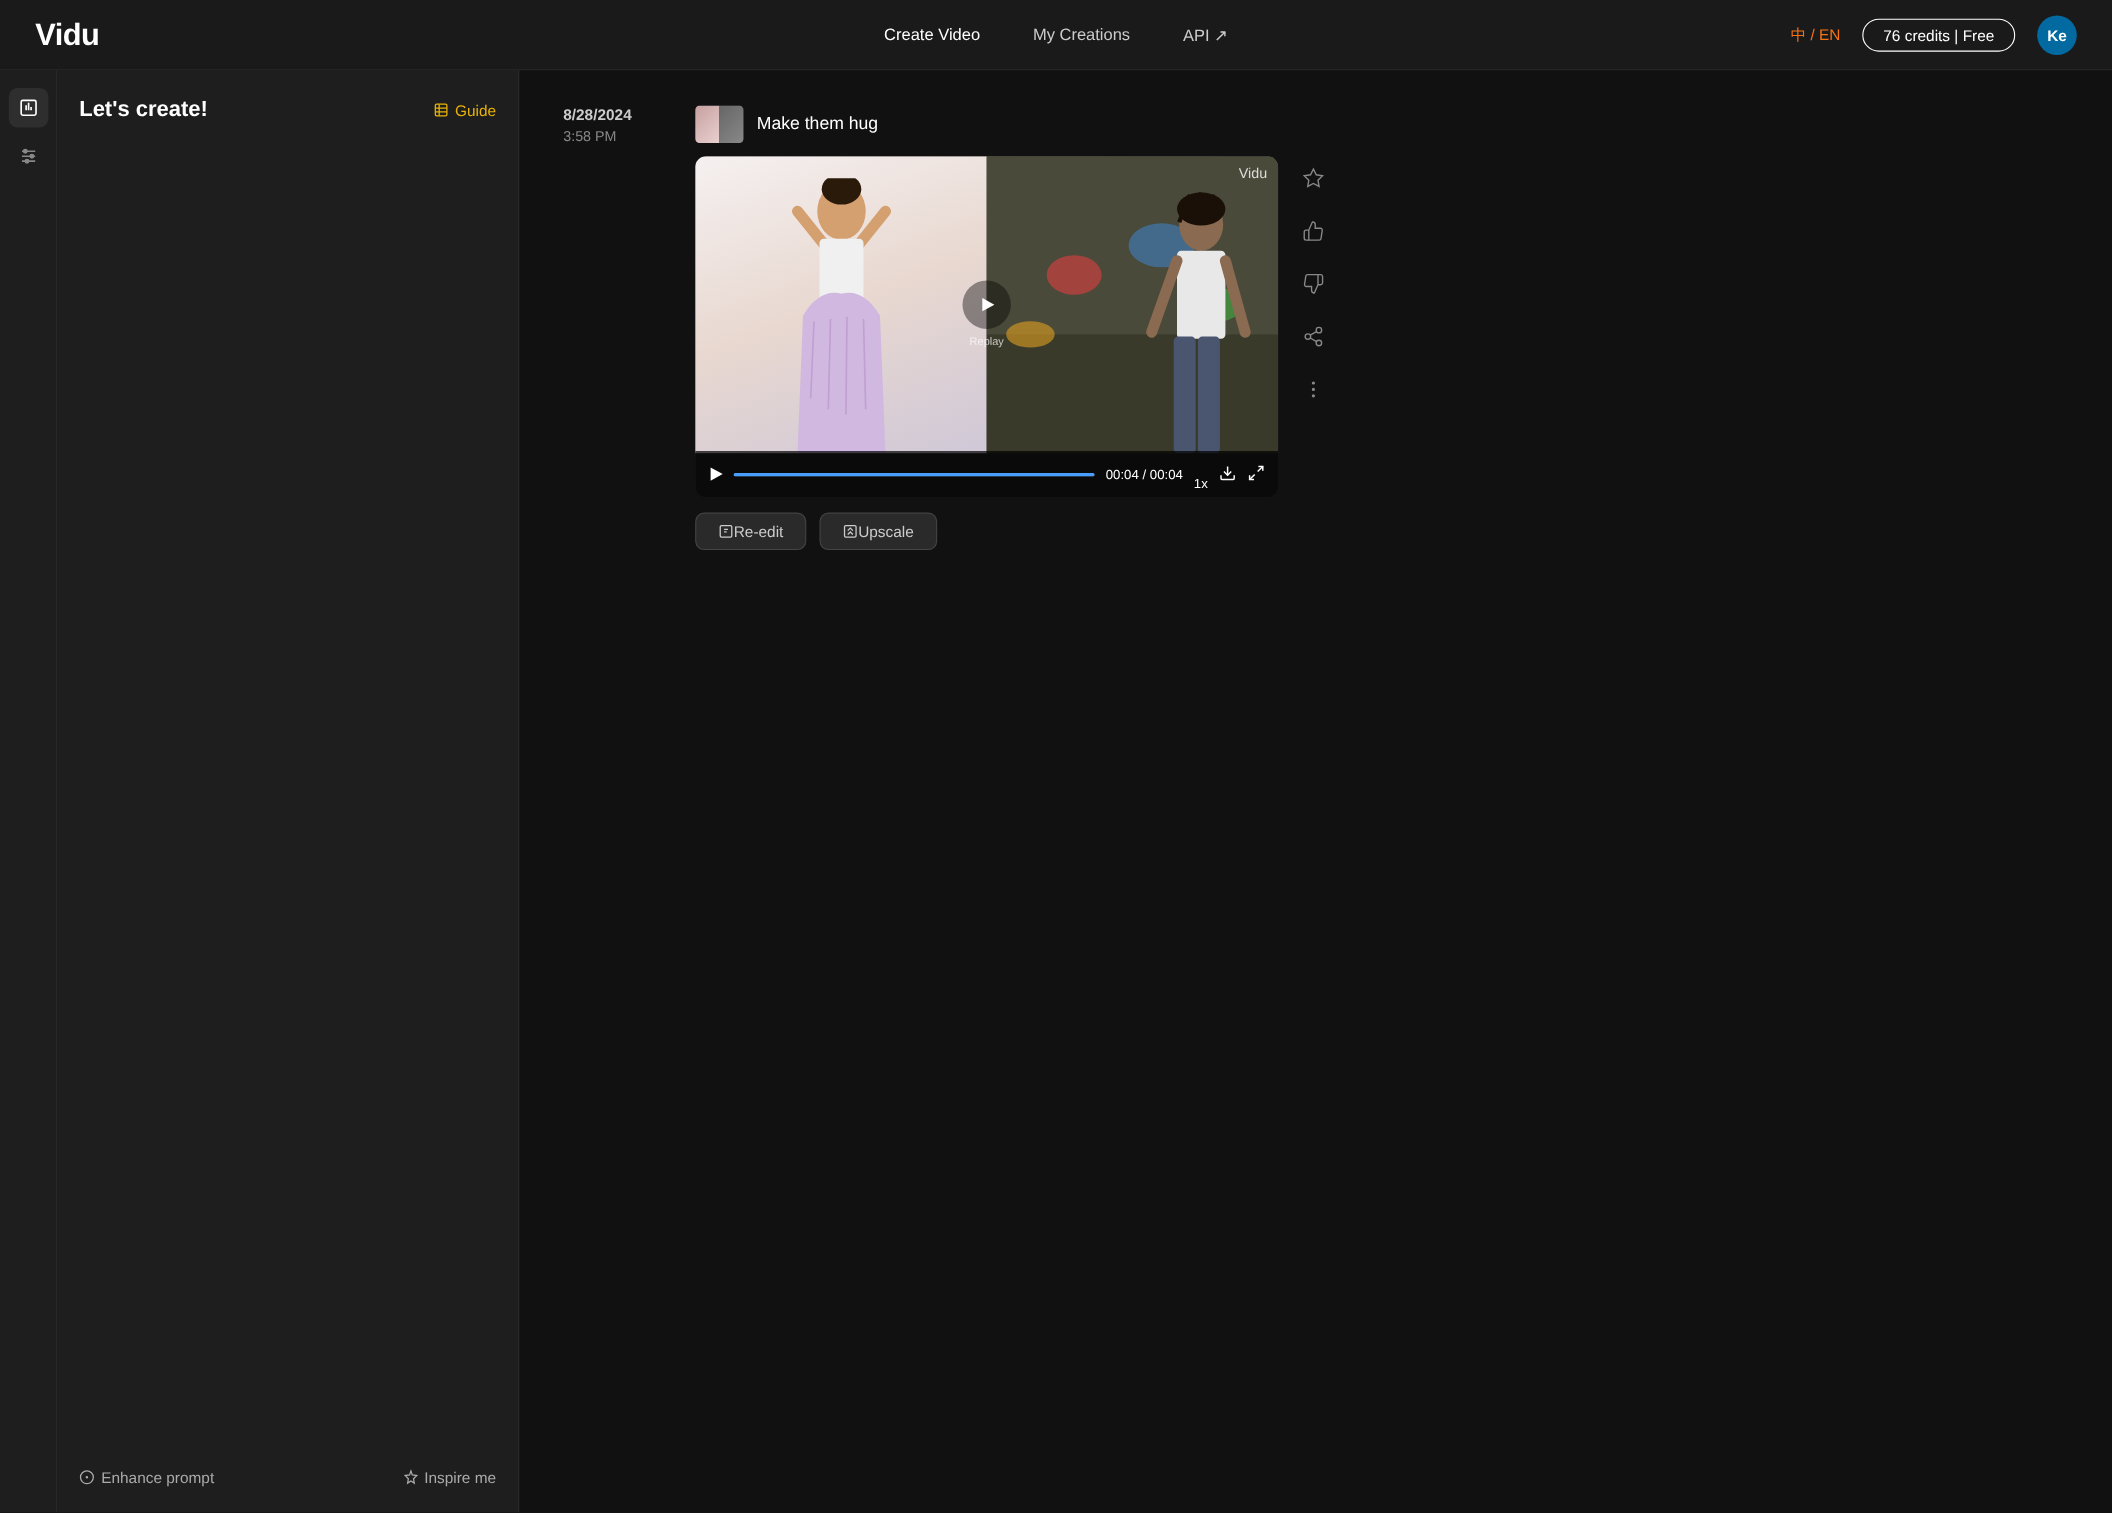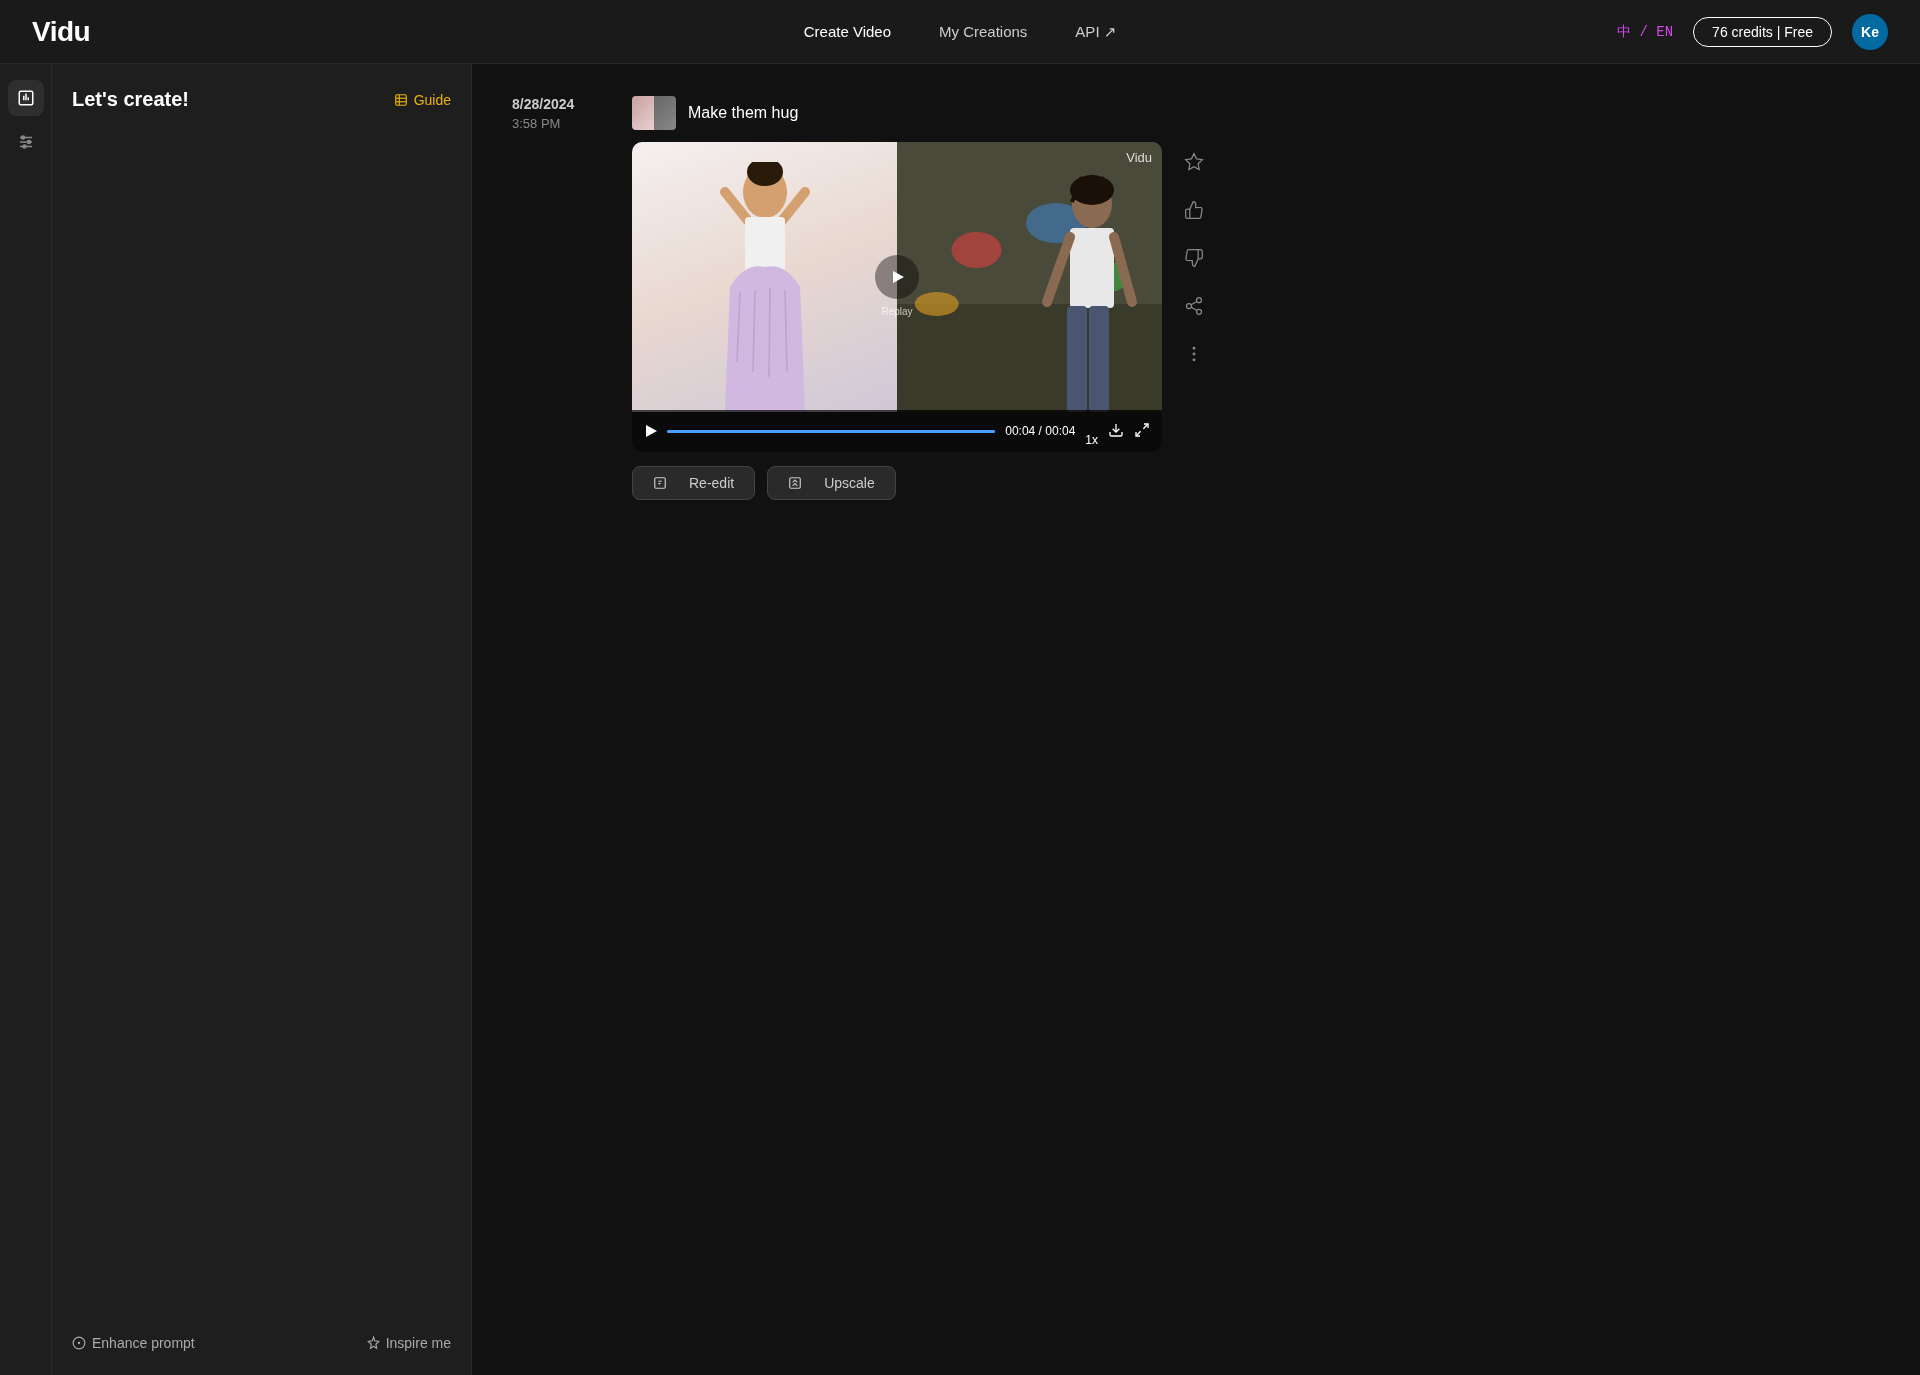--- a/index.html
+++ b/index.html
@@ -51,23 +51,22 @@
       align-items: center;
       gap: 4px;
     }
     .header-right {
       display: flex;
       align-items: center;
       gap: 20px;
     }
     .lang-switcher {
       font-size: 14px;
-      color: #d946ef;
-      cursor: pointer;
-      font-family: Liberation Mono, monospace;
+      color: #f97316;
+      cursor: pointer;
     }
     .credits-badge {
       background: transparent;
       border: 1.5px solid #fff;
       border-radius: 20px;
       padding: 6px 18px;
       font-size: 14px;
       color: #fff;
       cursor: pointer;
     }
@@ -398,21 +397,21 @@
 
     
     .action-row {
       display: flex;
       gap: 12px;
       margin-top: 14px;
     }
     .action-btn {
       display: flex;
       align-items: center;
-      gap: 22px;
+      gap: 0;
       padding: 8px 20px;
       border-radius: 8px;
       border: 1px solid #444;
       background: #2a2a2a;
       color: #ccc;
       font-size: 14px;
       cursor: pointer;
     }
 
     

